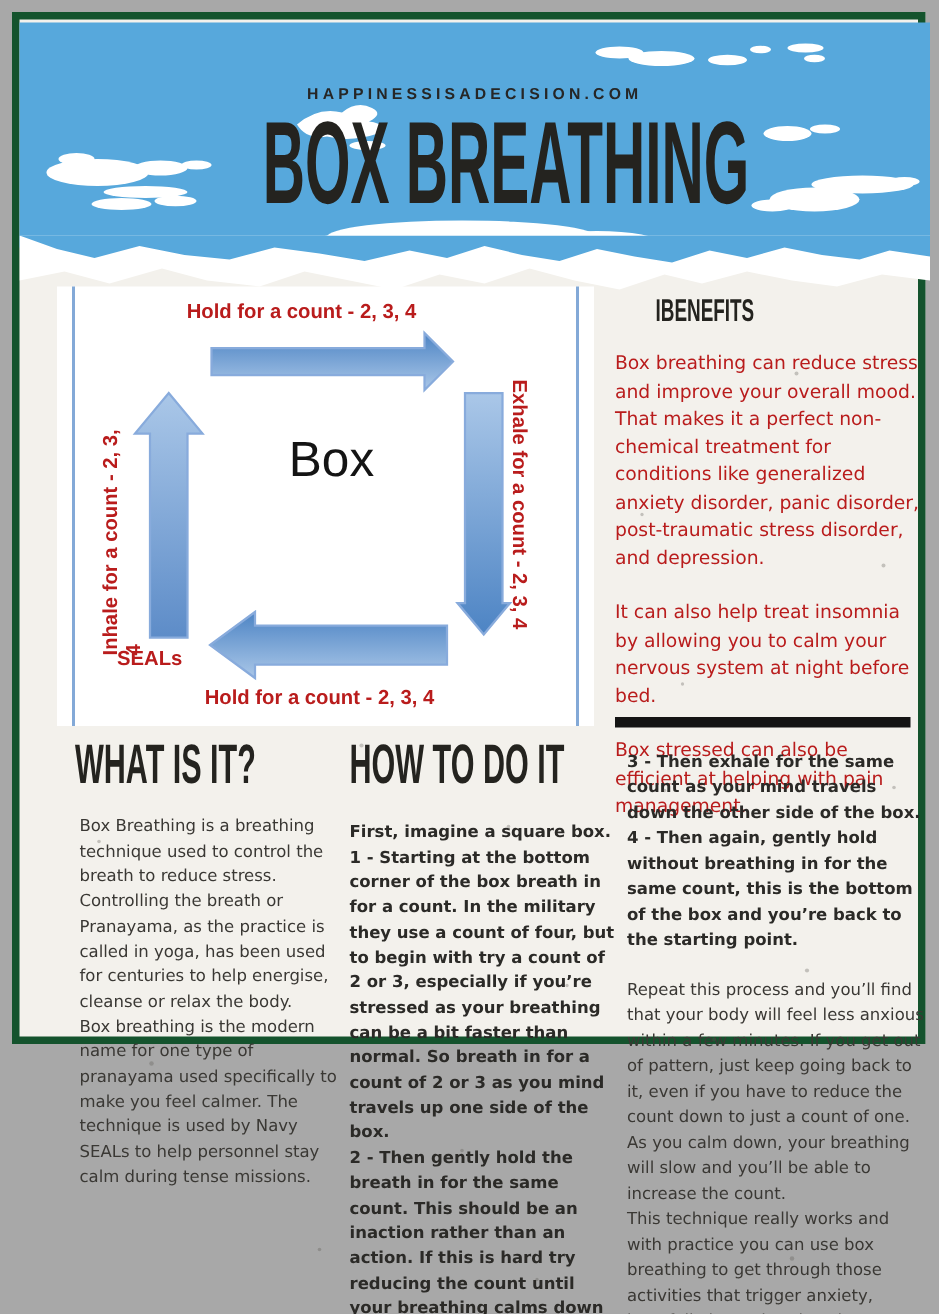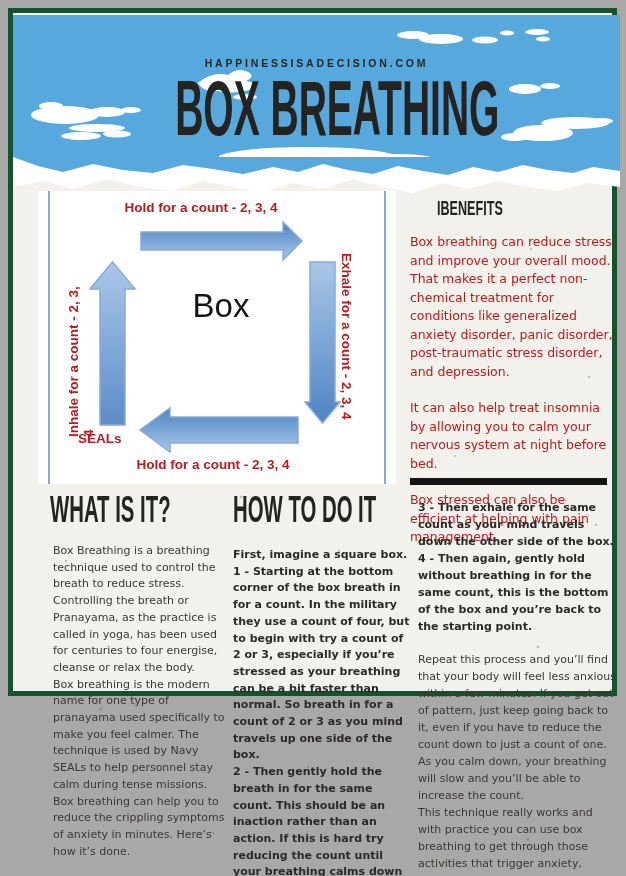--- a/index.html
+++ b/index.html
@@ -144,23 +144,22 @@
       <p>Box breathing can reduce stress and improve your overall mood. That makes it a perfect non-chemical treatment for conditions like generalized anxiety disorder, panic disorder, post-traumatic stress disorder, and depression.</p>
       <p>It can also help treat insomnia by allowing you to calm your nervous system at night before bed.</p>
       <p>Box stressed can also be efficient at helping with pain management.</p>
     </div>
     <div class="black-bar"></div>
 
     <div class="col-head-wrap whatisit-head">
       <span class="cond-h col-head">WHAT IS IT?</span>
     </div>
     <div class="col col1">
-      <p>Box Breathing is a breathing technique used to control the breath to reduce stress. Controlling the breath or Pranayama, as the practice is called in yoga, has been used for centuries to four energise, cleanse or relax the body.</p>
+      <p>Box Breathing is a breathing technique used to control the breath to reduce stress. Controlling the breath or Pranayama, as the practice is called in yoga, has been used for centuries to help energise, cleanse or relax the body.</p>
       <p>Box breathing is the modern name for one type of pranayama used specifically to make you feel calmer. The technique is used by Navy SEALs to help personnel stay calm during tense missions.</p>
-      <p>Box breathing can help you to reduce the crippling symptoms of anxiety in minutes. Here’s how it’s done.</p>
     </div>
 
     <div class="col-head-wrap howto-head">
       <span class="cond-h col-head">HOW TO DO IT</span>
     </div>
     <div class="col col2">
       <p>First, imagine a square box.</p>
       <p>1 - Starting at the bottom corner of the box breath in for a count. In the military they use a count of four, but to begin with try a count of 2 or 3, especially if you’re stressed as your breathing can be a bit faster than normal. So breath in for a count of 2 or 3 as you mind travels up one side of the box.</p>
       <p>2 - Then gently hold the breath in for the same count. This should be an inaction rather than an action. If this is hard try reducing the count until your breathing calms down a bit. While holding the breath in for a count imagine this is the top of the box.</p>
     </div>

